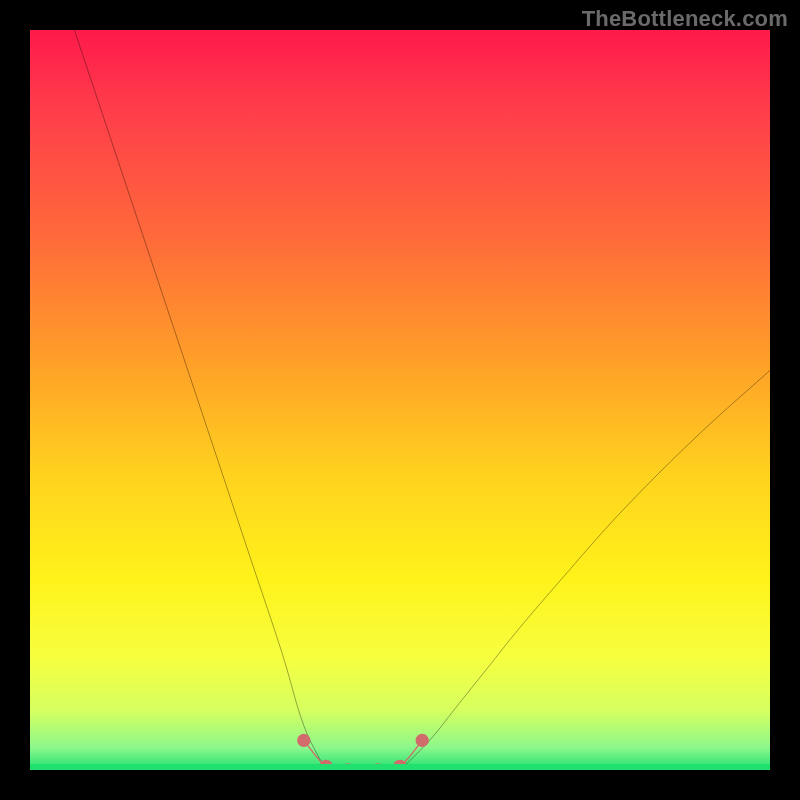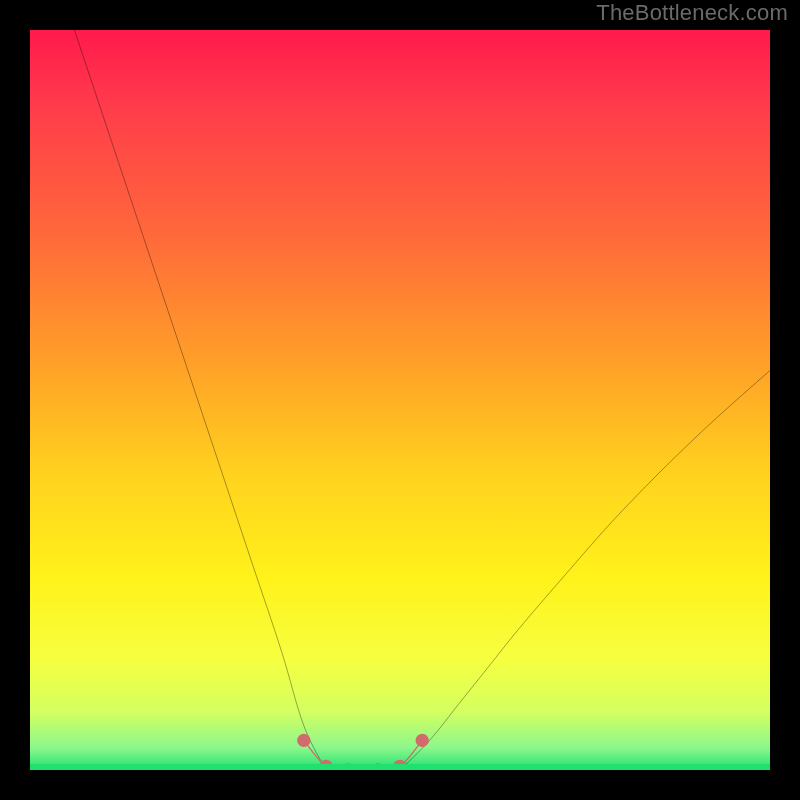--- a/index.html
+++ b/index.html
@@ -12,25 +12,25 @@
     font-family: Arial, Helvetica, sans-serif;
   }
   .frame {
     position: relative;
     width: 800px;
     height: 800px;
     background: #000;
   }
   .watermark {
     position: absolute;
-    top: 0;
+    top: 6px;
     right: 12px;
     color: #6a6a6a;
     font-size: 22px;
-    font-weight: 400;
+    font-weight: 700;
     letter-spacing: 0.2px;
     z-index: 10;
   }
   .plot-area {
     position: absolute;
     left: 30px;
     top: 30px;
     width: 740px;
     height: 740px;
     overflow: hidden;

